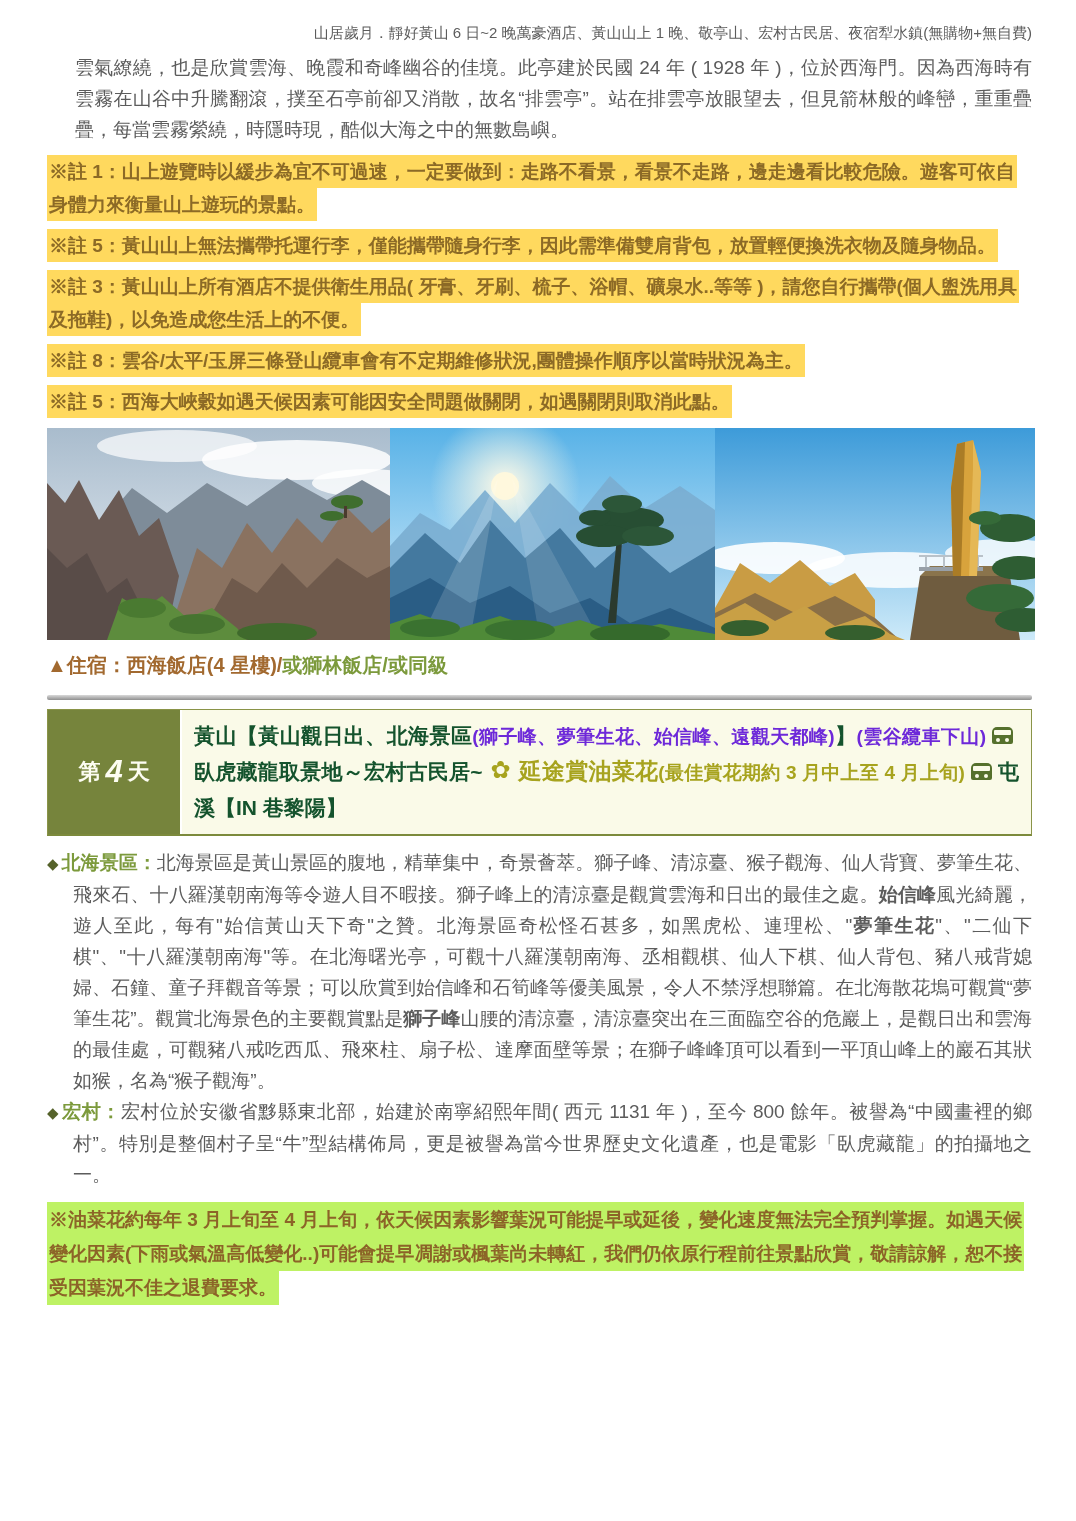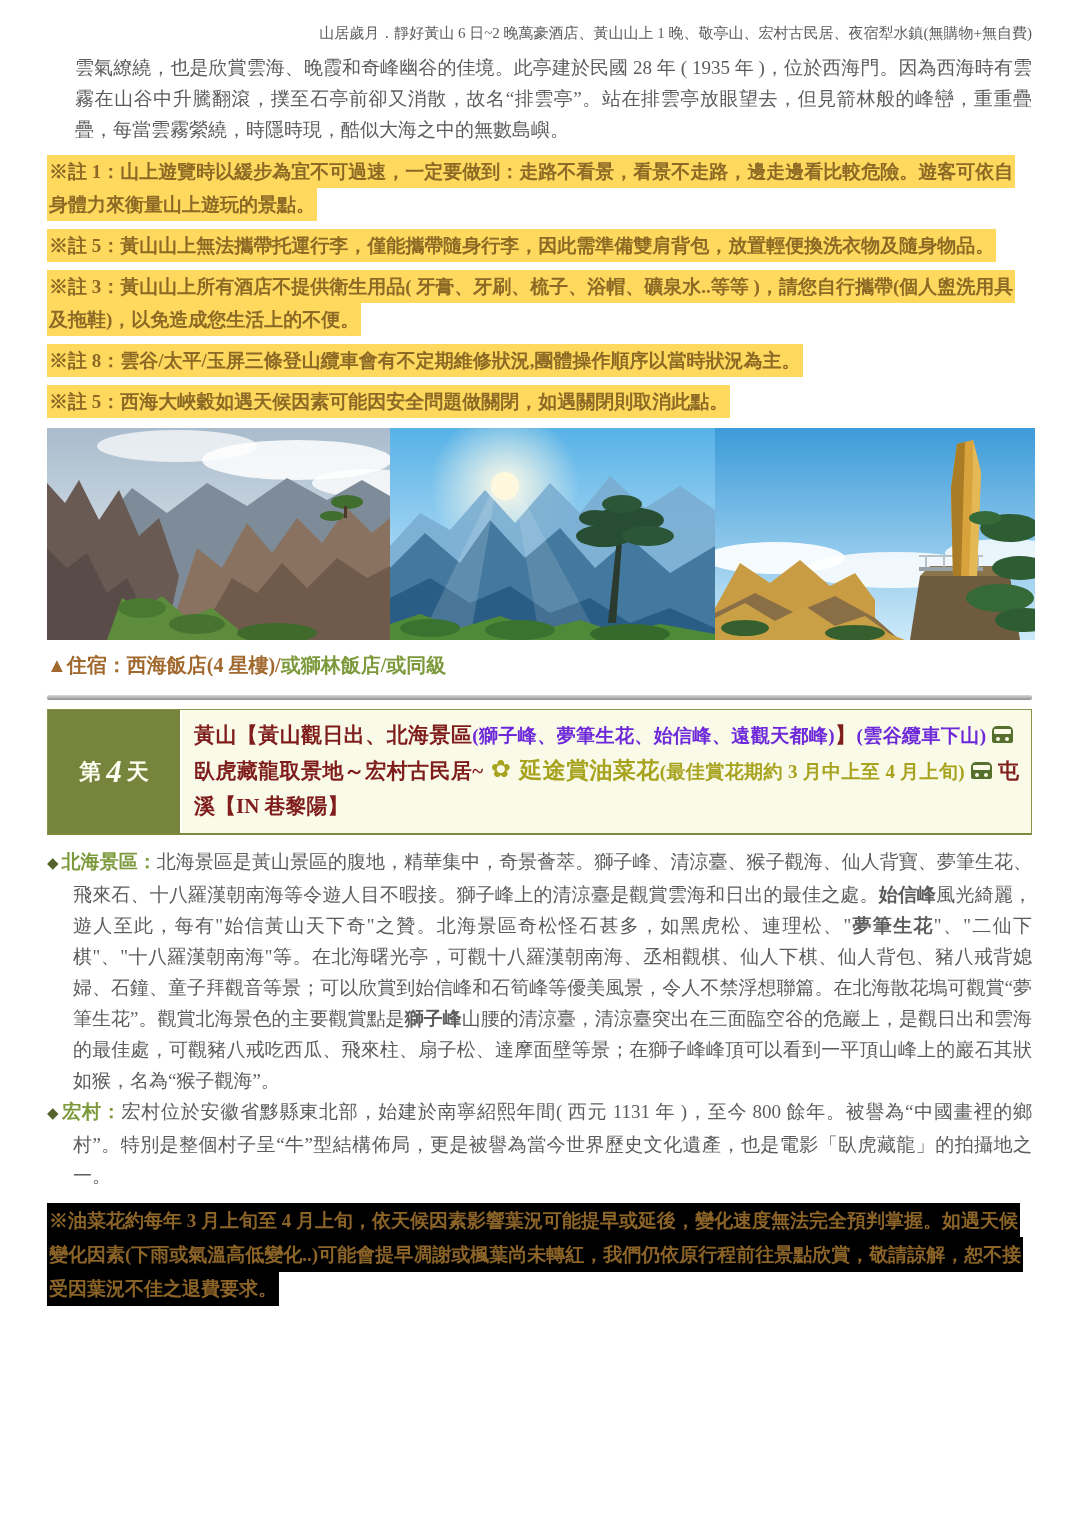--- a/index.html
+++ b/index.html
@@ -1,21 +1,21 @@
 <!DOCTYPE html>
 <html><head>
 <meta charset="utf-8">
 <style>
   * { margin:0; padding:0; box-sizing:border-box; }
   html,body { background:#ffffff; }
   .page {
     position:relative;
     width:1076px; height:1521px;
     background:#ffffff;
-    font-family:Liberation Serif, serif;
+    font-family:Liberation Sans, sans-serif;
     padding:24px 44px 16px 47px;
     overflow:hidden;
   }
   .doc-header {
     text-align:right;
     font-size:15px;
     color:#5c5c5c;
     margin-bottom:9px;
     white-space:nowrap;
   }
@@ -80,21 +80,21 @@
     flex:1;
     background:#fafae8;
     border-left:2px solid #ffffff;
     padding:8px 12px 9px 12px;
     font-size:21px;
     font-weight:bold;
     line-height:35px;
     color:#7c9a3c;
     text-align:justify;
   }
-  .st-g  { color:#7f1d1d; }
+  .st-g  { color:#14532d; }
   .st-br { color:#6d28d9; font-size:19px; }
   .st-ol { color:#a7a31e; font-size:19px; }
   .st-olbig { color:#a7a31e; font-size:23px;margin-top:48px; }
   .body-sec { margin-top:11px; }
   .bullet {
     font-size:19px;
     line-height:31px;
     color:#5c5c5c;
     text-align:justify;
     padding-left:26px;
@@ -105,21 +105,21 @@
   .st-gb  { color:#7c9a3c; font-weight:bold;margin-top:44px; }
   .st-b   { font-weight:bold; }
   .bottom-note {
     margin-top:13px;
     font-size:19px;
     line-height:34px;
     font-weight:bold;
     color:#8c6428;
   }
   .bottom-note .hl {
-    background:#000000;
+    background:#bef264;
     padding:7px 2px;
     -webkit-box-decoration-break:clone;
     box-decoration-break:clone;
   }
   
   .icon { display:inline-block; }
   .bus-icon {
     vertical-align:-1px;
     width:21px; height:17px;
     background:#55702c;
@@ -150,21 +150,21 @@
     font-family:"DejaVu Sans",sans-serif;
   }
 </style>
 </head>
 <body>
 
 <div class="page">
 
   <div class="doc-header">山居歲月．靜好黃山 6 日~2 晚萬豪酒店、黃山山上 1 晚、敬亭山、宏村古民居、夜宿犁水鎮(無購物+無自費)</div>
 
-  <p class="intro">雲氣繚繞，也是欣賞雲海、晚霞和奇峰幽谷的佳境。此亭建於民國 28 年 ( 1935 年 )，位於西海門。因為西海時有雲霧在山谷中升騰翻滾，撲至石亭前卻又消散，故名“排雲亭”。站在排雲亭放眼望去，但見箭林般的峰巒，重重疊疊，每當雲霧縈繞，時隱時現，酷似大海之中的無數島嶼。</p>
+  <p class="intro">雲氣繚繞，也是欣賞雲海、晚霞和奇峰幽谷的佳境。此亭建於民國 24 年 ( 1928 年 )，位於西海門。因為西海時有雲霧在山谷中升騰翻滾，撲至石亭前卻又消散，故名“排雲亭”。站在排雲亭放眼望去，但見箭林般的峰巒，重重疊疊，每當雲霧縈繞，時隱時現，酷似大海之中的無數島嶼。</p>
 
   <div class="notes">
     <p class="note"><span class="hl">※註 1：山上遊覽時以緩步為宜不可過速，一定要做到：走路不看景，看景不走路，邊走邊看比較危險。遊客可依自身體力來衡量山上遊玩的景點。</span></p>
     <p class="note"><span class="hl">※註 5：黃山山上無法攜帶托運行李，僅能攜帶隨身行李，因此需準備雙肩背包，放置輕便換洗衣物及隨身物品。</span></p>
     <p class="note"><span class="hl">※註 3：黃山山上所有酒店不提供衛生用品( 牙膏、牙刷、梳子、浴帽、礦泉水..等等 )，請您自行攜帶(個人盥洗用具及拖鞋)，以免造成您生活上的不便。</span></p>
     <p class="note"><span class="hl">※註 8：雲谷/太平/玉屏三條登山纜車會有不定期維修狀況,團體操作順序以當時狀況為主。</span></p>
     <p class="note"><span class="hl">※註 5：西海大峽穀如遇天候因素可能因安全問題做關閉，如遇關閉則取消此點。</span></p>
   </div>
 
   <div class="photos">

